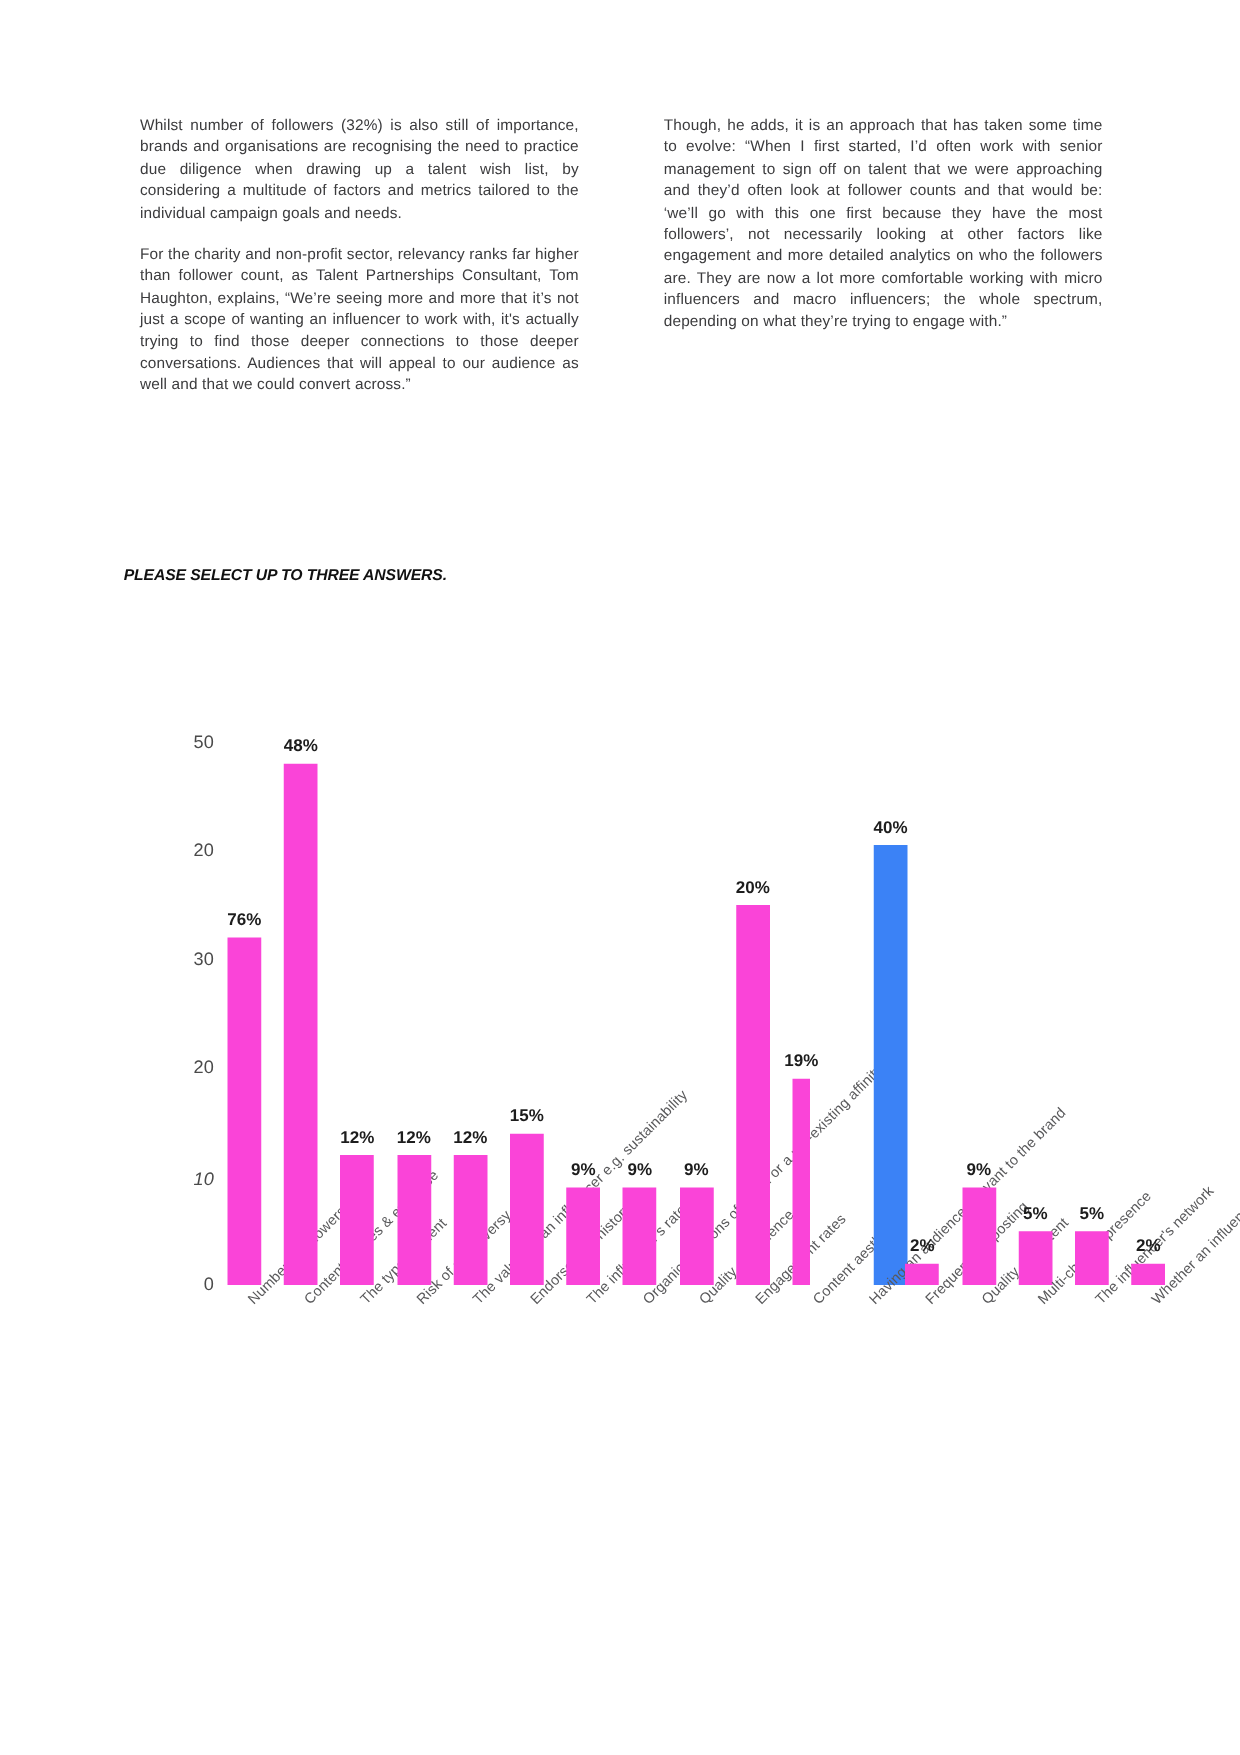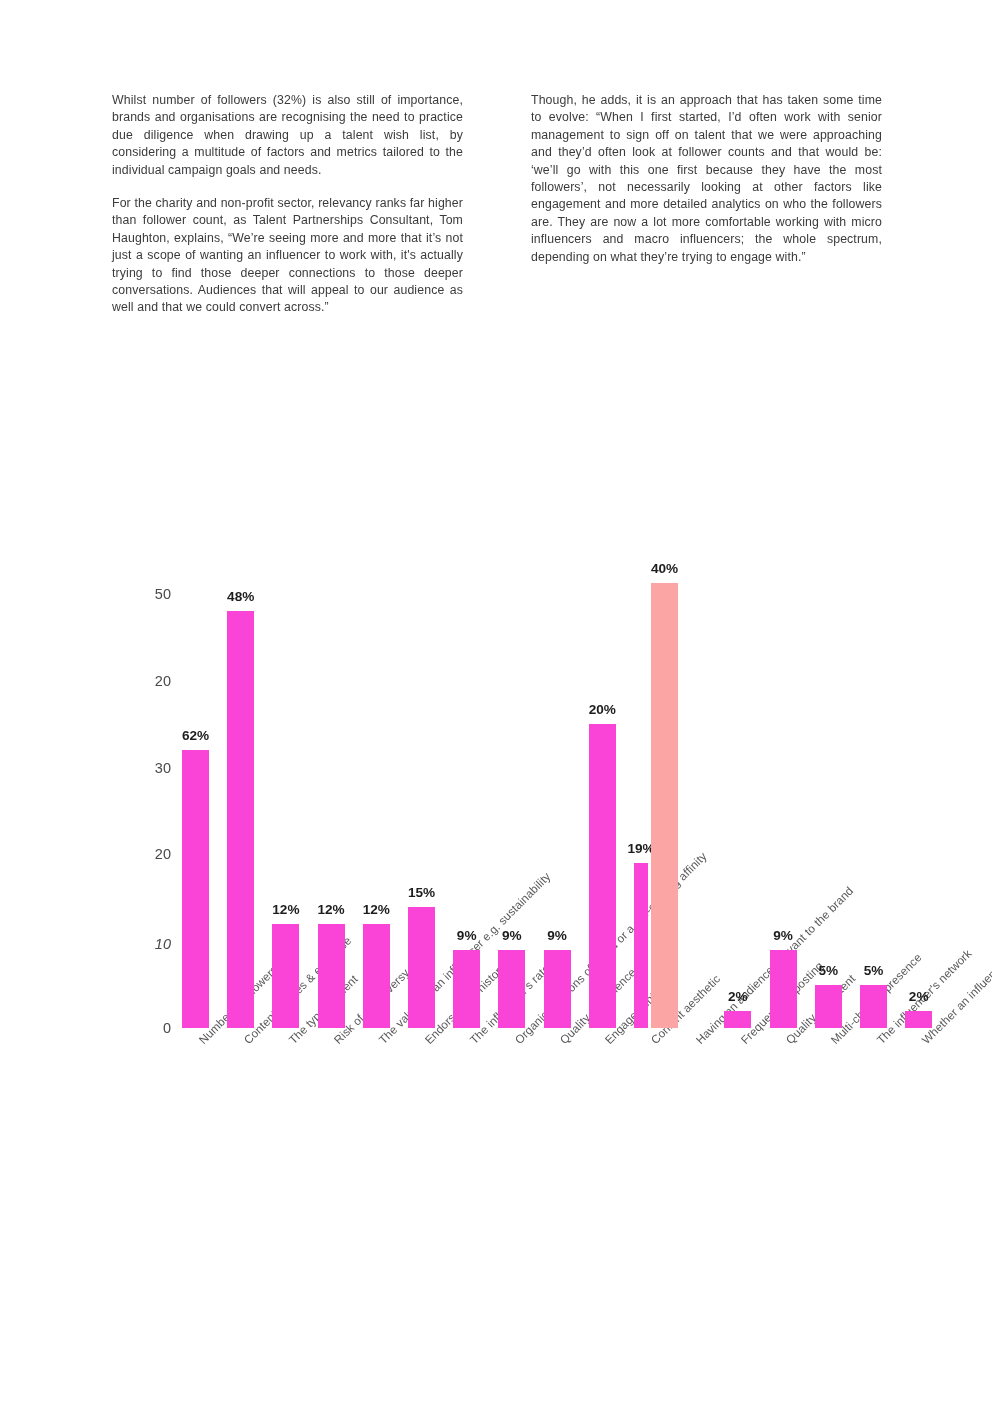--- a/index.html
+++ b/index.html
@@ -110,32 +110,33 @@
   <div class="col">
     <p>Whilst number of followers (32%) is also still of importance, brands and organisations are recognising the need to practice due diligence when drawing up a talent wish list, by considering a multitude of factors and metrics tailored to the individual campaign goals and needs.</p>
     <p>For the charity and non-profit sector, relevancy ranks far higher than follower count, as Talent Partnerships Consultant, Tom Haughton, explains, “We’re seeing more and more that it’s not just a scope of wanting an influencer to work with, it's actually trying to find those deeper connections to those deeper conversations. Audiences that will appeal to our audience as well and that we could convert across.”</p>
   </div>
   <div class="col">
     <p>Though, he adds, it is an approach that has taken some time to evolve: “When I first started, I’d often work with senior management to sign off on talent that we were approaching and they’d often look at follower counts and that would be: ‘we’ll go with this one first because they have the most followers’, not necessarily looking at other factors like engagement and more detailed analytics on who the followers are. They are now a lot more comfortable working with micro influencers and macro influencers; the whole spectrum, depending on what they’re trying to engage with.”</p>
   </div>
 </div>
 
 <div class="fig-title">
+  <div class="line2">PLEASE SELECT UP TO THREE ANSWERS.</div>
 </div>
 
 <div class="chart">
   <div class="plot" id="plot">
       <div class="ytick" style="top: 434px;">0</div>
       <div class="ytick" style="top: 350px; font-style: italic;">10</div>
       <div class="ytick" style="top: 260.4px;">20</div>
       <div class="ytick" style="top: 173.6px;">30</div>
       <div class="ytick" style="top: 86.8px;">20</div>
       <div class="ytick" style="top: 0px;">50</div>
       <div class="bar" style="left: 0px; width: 27px; height: 277.76px; background: rgb(250, 68, 216);">
-        <div class="vlabel">62%</div>
+        <div class="vlabel">76%</div>
       </div>
       <div class="xlabel" style="left: 13.5px; width: 0px;">Number of followers</div>
       <div class="bar" style="left: 45.2px; width: 27px; height: 416.64px; background: rgb(250, 68, 216);">
         <div class="vlabel">48%</div>
       </div>
       <div class="xlabel" style="left: 58.7px; width: 0px;">Content themes &amp; expertise</div>
       <div class="bar" style="left: 90.4px; width: 27px; height: 104.16px; background: rgb(250, 68, 216);">
         <div class="vlabel">12%</div>
       </div>
       <div class="xlabel" style="left: 103.9px; width: 0px;">The type of talent</div>
@@ -164,21 +165,21 @@
       </div>
       <div class="xlabel" style="left: 375.1px; width: 0px;">Quality of audience</div>
       <div class="bar" style="left: 406.8px; width: 27px; height: 303.8px; background: rgb(250, 68, 216);">
         <div class="vlabel">20%</div>
       </div>
       <div class="xlabel" style="left: 420.3px; width: 0px;">Engagement rates</div>
       <div class="bar" style="left: 452px; width: 14px; height: 164.92px; background: rgb(250, 68, 216);">
         <div class="vlabel">19%</div>
       </div>
       <div class="xlabel" style="left: 465.5px; width: 0px;">Content aesthetic</div>
-      <div class="bar" style="left: 469px; width: 27px; height: 445px; background: #fca5a5;">
+      <div class="bar" style="left: 517px; width: 27px; height: 352px; background: #3b82f6;">
         <div class="vlabel">40%</div>
       </div>
       <div class="xlabel" style="left: 510.7px; width: 0px;">Having an audience relevant to the brand</div>
       <div class="bar" style="left: 542.4px; width: 27px; height: 17.36px; background: rgb(250, 68, 216);">
         <div class="vlabel">2%</div>
       </div>
       <div class="xlabel" style="left: 555.9px; width: 0px;">Frequency of posting</div>
       <div class="bar" style="left: 587.6px; width: 27px; height: 78.12px; background: rgb(250, 68, 216);">
         <div class="vlabel">9%</div>
       </div>

